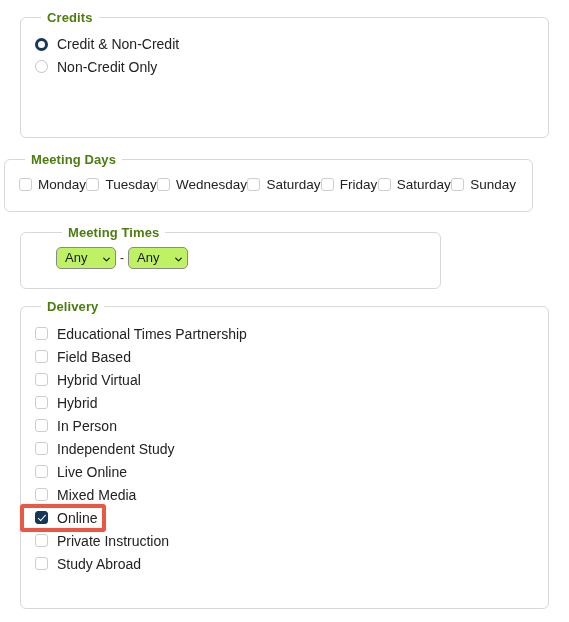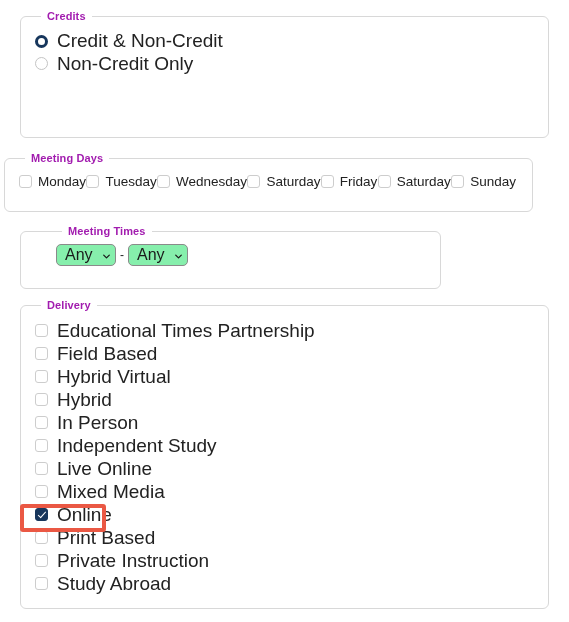--- a/index.html
+++ b/index.html
@@ -27,36 +27,36 @@
   fieldset.group {
     border: 1px solid #d8d8d8;
     border-radius: 6px;
     margin: 0 0 0 0;
     padding: 0 14px 12px 14px;
     box-sizing: border-box;
     background: #ffffff;
   }
 
   legend.group-title {
-    font-size: 11px;
+    font-size: 13px;
     font-weight: 700;
-    color: #a21caf;
+    color: #4d7c0f;
     padding: 0 6px;
     margin-left: 6px;
     letter-spacing: 0.1px;
   }
 
   
   .opt-row {
     display: flex;
     align-items: center;
     height: 23px;
   }
   .opt-label {
-    font-size: 19px;
+    font-size: 14px;
     color: #222222;
     margin-left: 9px;
     white-space: nowrap;
   }
 
   
   .radio {
     width: 13px;
     height: 13px;
     border-radius: 50%;
@@ -137,23 +137,23 @@
     height: 64px;
     padding-left: 35px;
   }
   #times-row {
     display: flex;
     align-items: center;
     margin-top: 7px;
   }
   .time-select {
     font-family: "Liberation Sans", sans-serif;
-    font-size: 16px;
+    font-size: 13px;
     color: #1a1a1a;
-    background: #86efac;
+    background: #bef264;
     border: 1px solid #8a8a8a;
     border-radius: 5px;
     height: 22px;
     width: 60px;
     padding: 0 20px 0 8px;
     box-sizing: border-box;
     -webkit-appearance: none;
     appearance: none;
     line-height: 20px;
     position: relative;
@@ -317,24 +317,20 @@
         <div class="opt-row">
           <span class="checkbox"></span>
           <span class="opt-label">Mixed Media</span>
         </div>
         <div class="opt-row">
           <span class="checkbox checked"></span>
           <span class="opt-label">Online</span>
         </div>
         <div class="opt-row">
           <span class="checkbox"></span>
-          <span class="opt-label">Print Based</span>
-        </div>
-        <div class="opt-row">
-          <span class="checkbox"></span>
           <span class="opt-label">Private Instruction</span>
         </div>
         <div class="opt-row">
           <span class="checkbox"></span>
           <span class="opt-label">Study Abroad</span>
         </div>
       </div>
   </fieldset>
 
   <div id="highlight-box" style="border-color: rgb(234, 88, 68);"></div>

